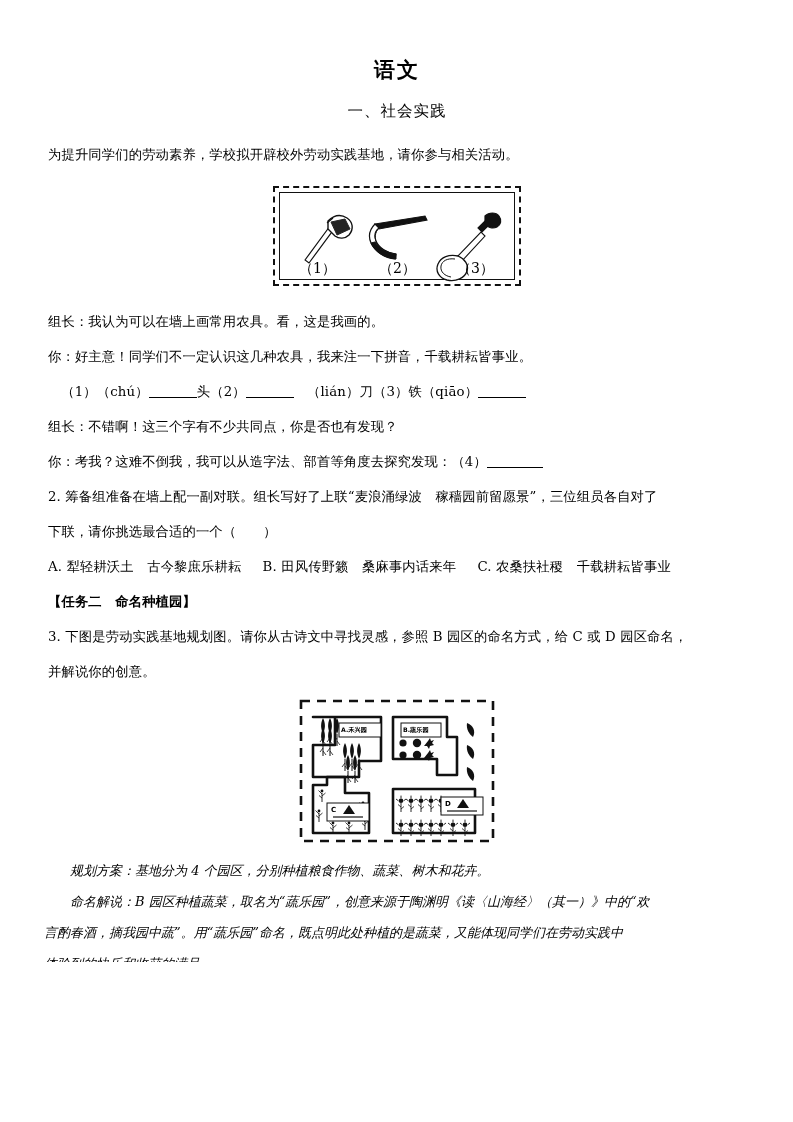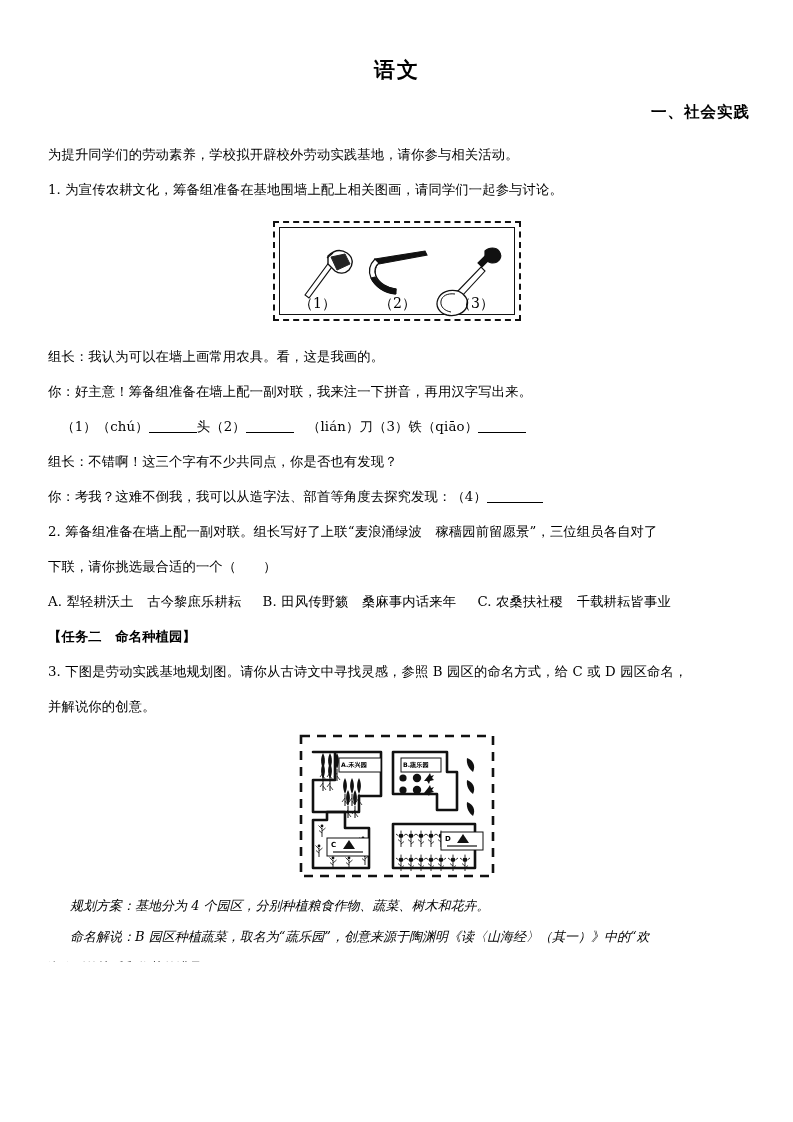--- a/index.html
+++ b/index.html
@@ -31,23 +31,23 @@
   
   .doc-title {
     text-align: center;
     font-size: 21px;
     font-weight: bold;
     letter-spacing: 2px;
     margin: 56px 0 0 0;
     line-height: 1.3;
   }
   .section-title {
-    text-align: right;
+    text-align: center;
     font-size: 15.5px;
-    font-weight: bold;
+    font-weight: normal;
     letter-spacing: 1px;
     margin: 18px 0 0 0;
     line-height: 1.4;
   }
 
   
   p.para {
     font-size: 13.3px;
     line-height: 31px;
     margin: 4px;
@@ -133,21 +133,20 @@
 
 <div class="page">
   <div class="content">
 
     <h1 class="doc-title">语文</h1>
     <h2 class="section-title">一、社会实践</h2>
 
     <p class="para first">为提升同学们的劳动素养，学校拟开辟校外劳动实践基地，请你参与相关活动。</p>
 
 
-    <p class="para">1. 为宣传农耕文化，筹备组准备在基地围墙上配上相关图画，请同学们一起参与讨论。</p>
 
     <div class="fig-tools-wrap">
       <div class="fig-tools">
         <div class="fig-tools-inner"></div>
 
         <svg class="tools-svg" width="248" height="100" viewBox="0 0 248 100">
 
           <g fill="#111" stroke="#111">
             <path d="M30 72 L55 38 L59 41 L34 75 Z" stroke-width="1.2" fill="#fff"></path>
             <path d="M53 33 C59 27, 66 26, 72 30 C78 34, 79 41, 74 47 C70 51, 64 51, 60 48 L53 41 Z" stroke-width="1.4" fill="#fff"></path>
@@ -174,21 +173,21 @@
           </g>
         </svg>
 
         <span class="tool-caption" style="left:24px;">（1）</span>
         <span class="tool-caption" style="left:104px;">（2）</span>
         <span class="tool-caption" style="left:182px;">（3）</span>
       </div>
     </div>
 
     <p class="para" style="margin-top:20px;">组长：我认为可以在墙上画常用农具。看，这是我画的。</p>
-    <p class="para">你：好主意！筹备组准备在墙上配一副对联，我来注一下拼音，再用汉字写出来。</p>
+    <p class="para">你：好主意！同学们不一定认识这几种农具，我来注一下拼音，千载耕耘皆事业。</p>
 
     <p class="para">
       <span class="gap-s"></span><span>（1）</span><span>（chú）</span><span class="blank-s"></span><span>头</span><span>（2）</span><span class="blank-s"></span><span class="gap-s"></span><span>（lián）</span><span>刀</span><span>（3）</span><span>铁</span><span>（qiāo）</span><span class="blank-s"></span>
     </p>
 
     <p class="para">组长：不错啊！这三个字有不少共同点，你是否也有发现？</p>
 
     <p class="para">
       <span>你：考我？这难不倒我，我可以从造字法、部首等角度去探究发现：</span><span>（4）</span><span class="blank-m"></span>
     </p>
@@ -307,16 +306,17 @@
         
         <span class="zone-label" style="position:absolute; left:44px; top:29px;">A.禾兴园</span>
         <span class="zone-label" style="position:absolute; left:106px; top:29px;">B.蔬乐园</span>
         <span class="zone-label" style="position:absolute; left:34px; top:109px; font-size:7px;">C</span>
         <span class="zone-label" style="position:absolute; left:148px; top:103px; font-size:7px;">D</span>
       </div>
     </div>
 
     <p class="kai-para ind2" style="margin-top:10px;">规划方案：基地分为 4 个园区，分别种植粮食作物、蔬菜、树木和花卉。</p>
     <p class="kai-para ind2">命名解说：B 园区种植蔬菜，取名为“蔬乐园”，创意来源于陶渊明《读〈山海经〉（其一）》中的“欢</p>
+    <p class="kai-para">言酌春酒，摘我园中蔬”。用“蔬乐园”命名，既点明此处种植的是蔬菜，又能体现同学们在劳动实践中</p>
     <p class="kai-para">体验到的快乐和收获的满足。</p>
 
   </div>
 </div>
 
 </body></html>

